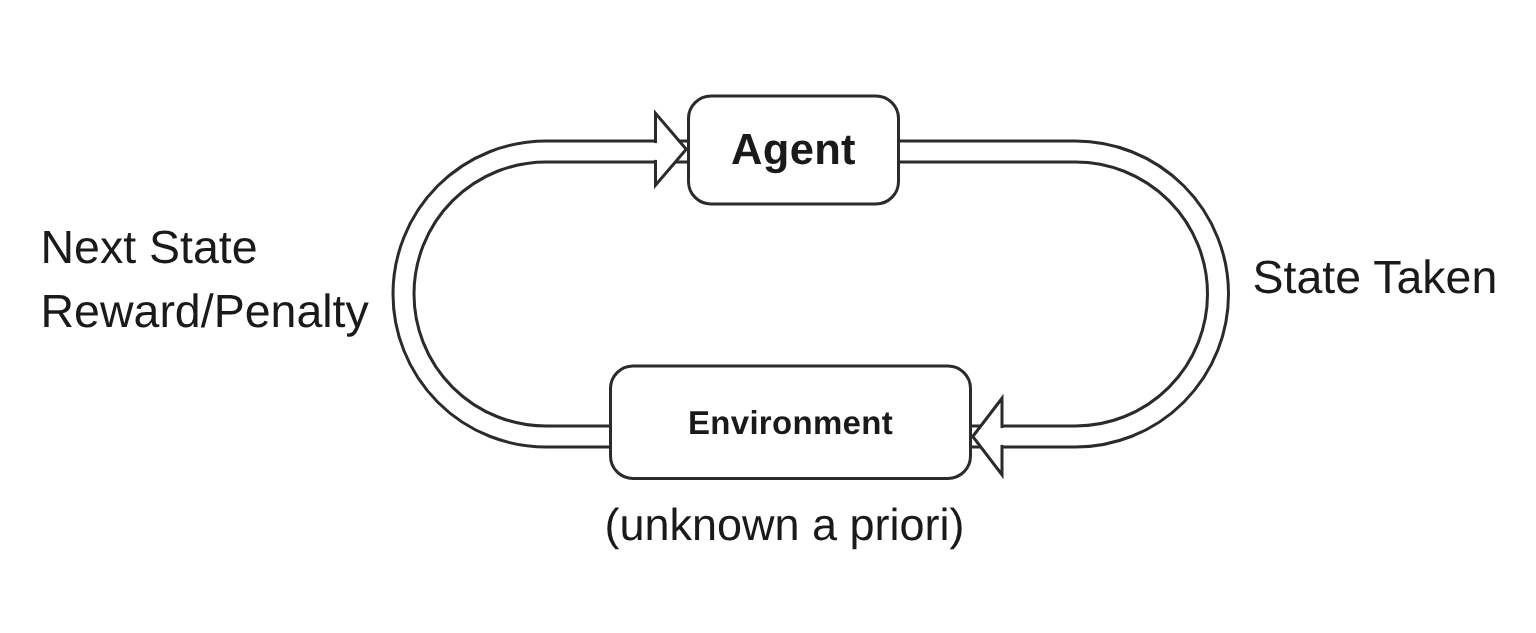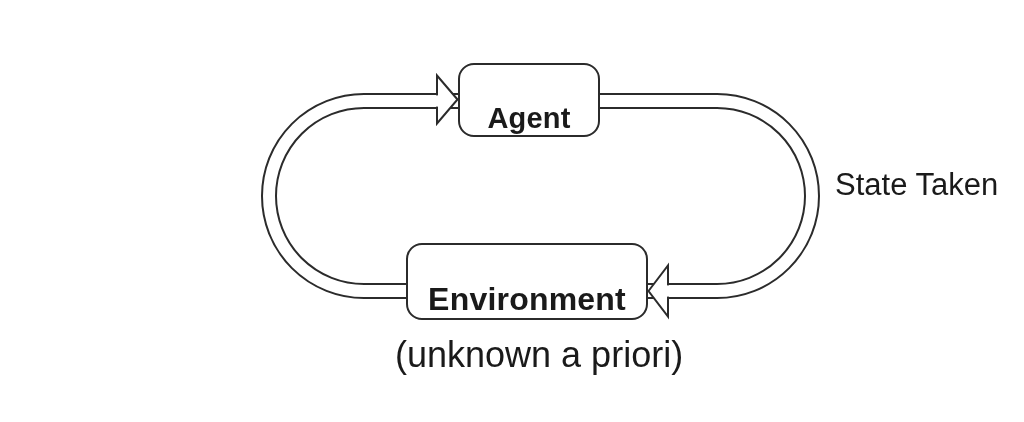--- a/index.html
+++ b/index.html
@@ -22,21 +22,21 @@
     top: 0;
     z-index: 1;
   }
   .node {
     position: absolute;
     z-index: 2;
     background: #ffffff;
     border: 2.5px solid #2b2b2b;
     border-radius: 16px;
     display: flex;
-    align-items: flex-end;
+    align-items: center;
     justify-content: center;
     box-sizing: border-box;
   }
   .node-label {
     font-weight: bold;
     font-size: 29px;
     color: #1a1a1a;
     letter-spacing: 0.2px;
   }
   .node-agent {
@@ -45,21 +45,21 @@
     width: 142px;
     height: 74px;
   }
   .node-environment {
     left: 406px;
     top: 243px;
     width: 242px;
     height: 77px;
   }
   .node-environment .node-label {
-    font-size: 32px;
+    font-size: 22px;
   }
   .edge-label {
     position: absolute;
     z-index: 3;
     font-size: 31px;
     line-height: 43px;
     color: #1a1a1a;
     white-space: nowrap;
   }
   .edge-label-left {
@@ -70,21 +70,21 @@
     left: 835px;
     top: 163px;
   }
   .env-caption {
     position: absolute;
     z-index: 3;
     left: 395px;
     top: 334px;
     width: 256px;
     text-align: center;
-    font-size: 36px;
+    font-size: 30px;
     color: #1a1a1a;
     white-space: nowrap;
   }
 </style>
 </head>
 <body>
 
 <div class="canvas">
 
   <svg class="loop-svg" width="1024" height="422" viewBox="0 0 1024 422">
@@ -100,18 +100,22 @@
   </svg>
 
   <div class="node node-agent">
     <span class="node-label">Agent</span>
   </div>
 
   <div class="node node-environment">
     <span class="node-label">Environment</span>
   </div>
 
+  <div class="edge-label edge-label-left">
+    <div>Next State</div>
+    <div>Reward/Penalty</div>
+  </div>
 
   <div class="edge-label edge-label-right">State Taken</div>
 
   <div class="env-caption">(unknown a priori)</div>
 
 </div>
 
 </body></html>

